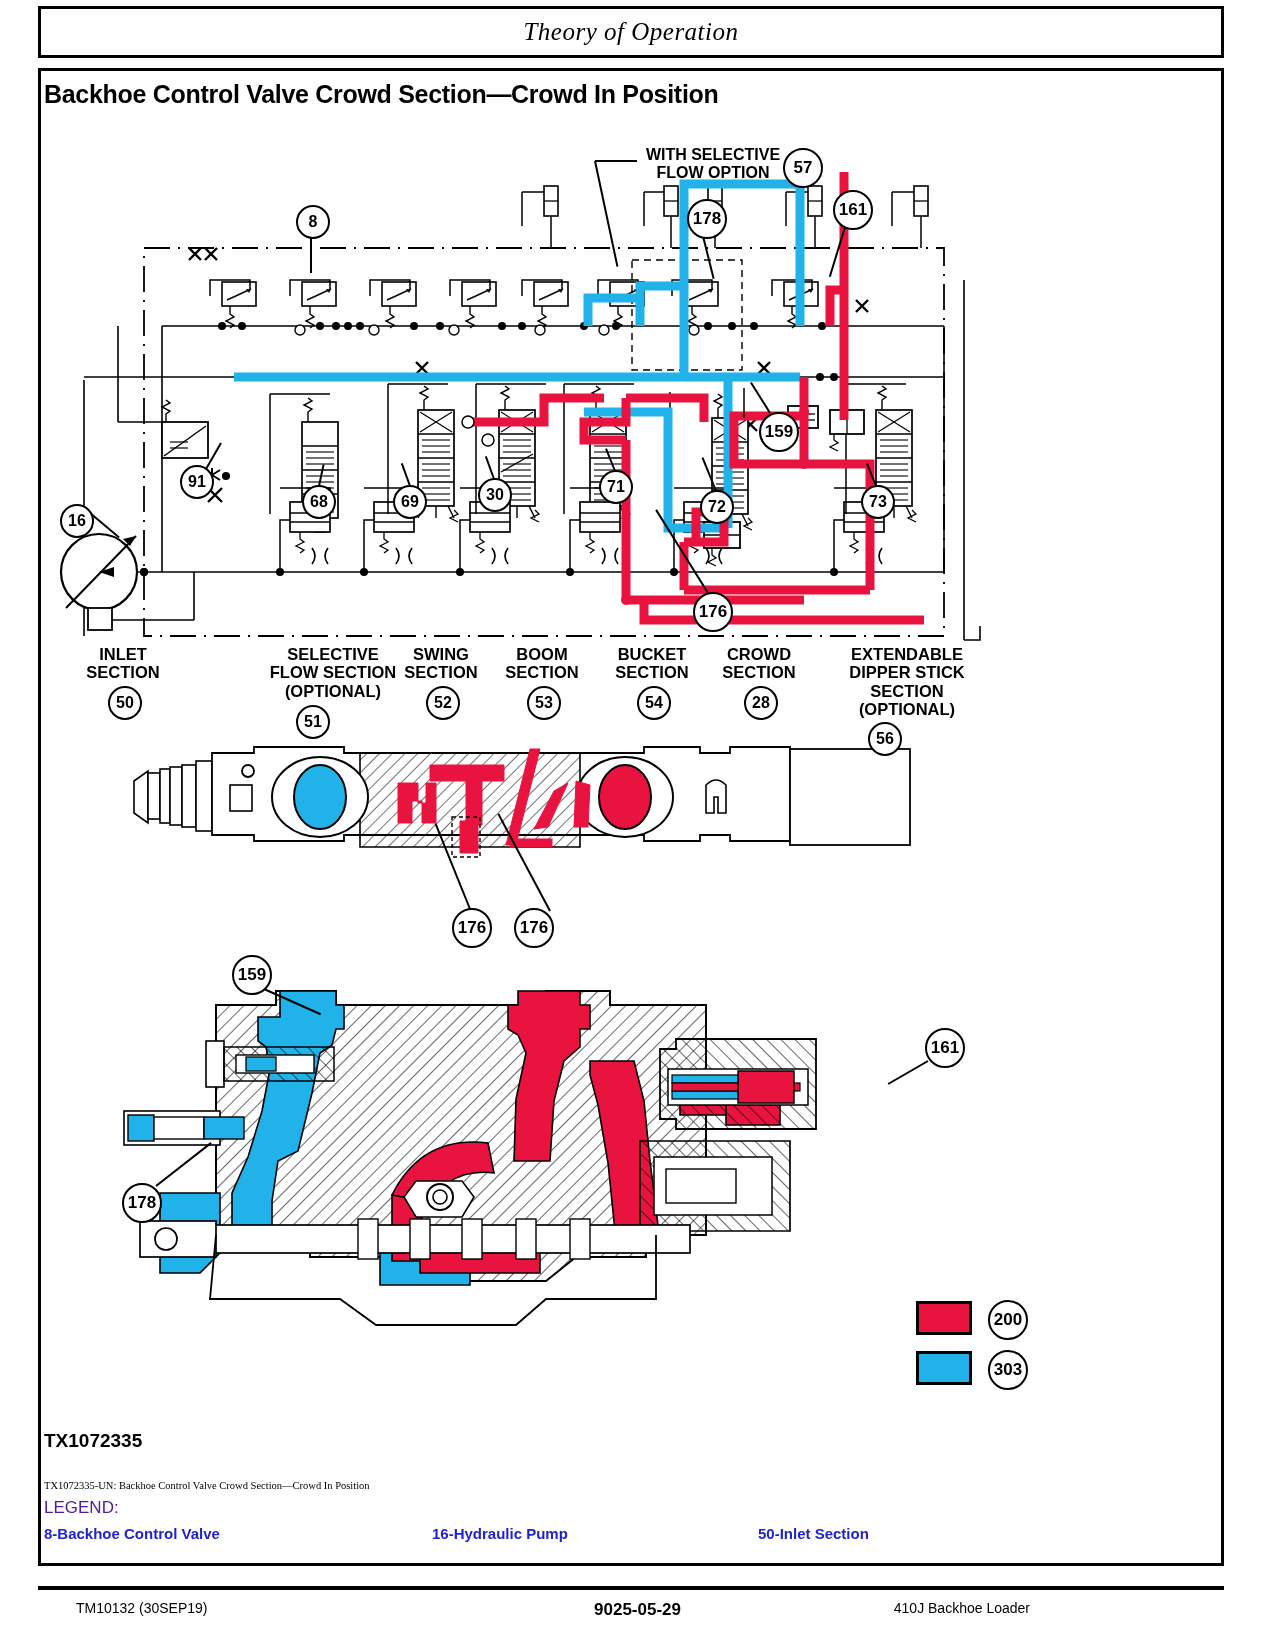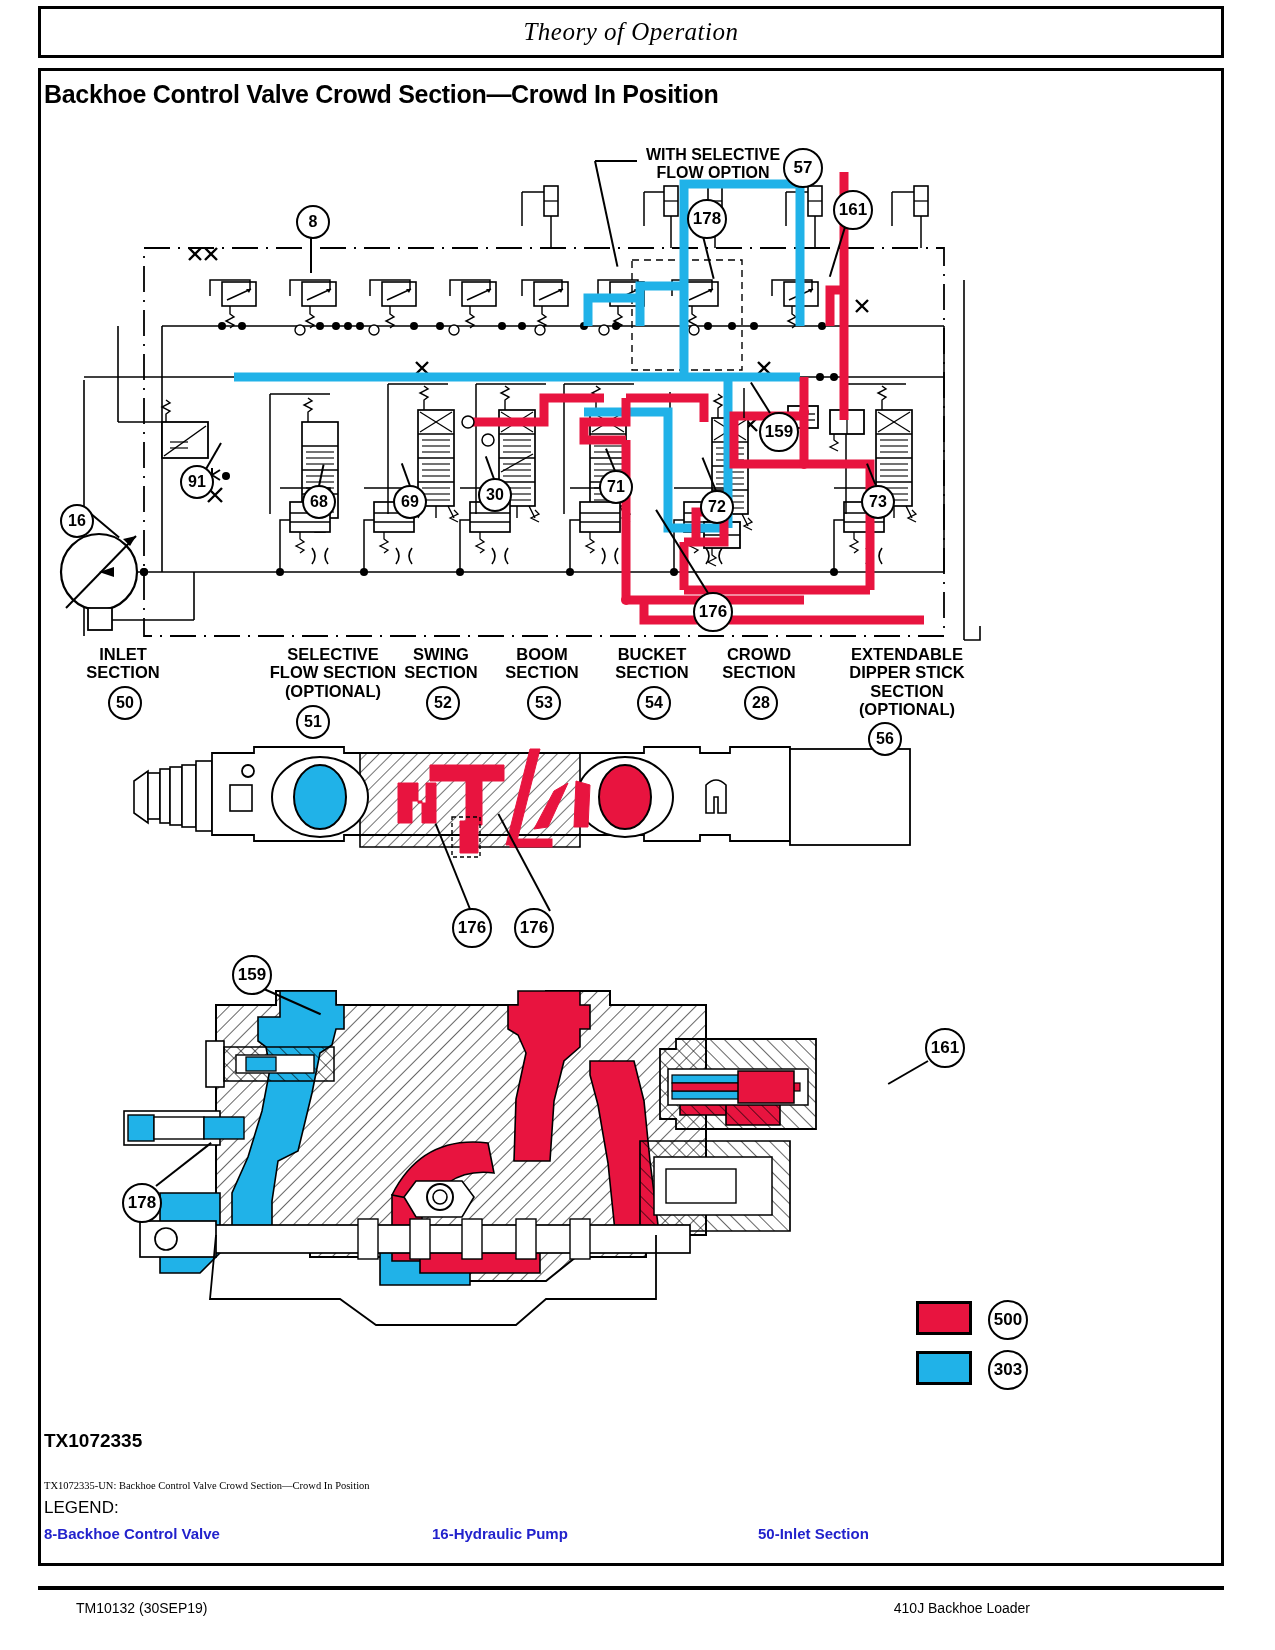--- a/index.html
+++ b/index.html
@@ -34,21 +34,21 @@
 
   
   #schem{position:absolute;left:44px;top:130px;width:1000px;height:520px;}
   #xs1{position:absolute;left:130px;top:735px;width:790px;height:130px;}
   #xs2{position:absolute;left:120px;top:945px;width:820px;height:390px;}
 
   .legend-sw{position:absolute;width:56px;height:34px;border:3px solid #000;box-sizing:border-box;}
 
   .bot-cap{position:absolute;left:44px;top:1430px;font-size:19px;font-weight:bold;}
   .un-cap{position:absolute;left:44px;top:1480px;font-size:10.5px;font-family:"Liberation Serif",serif;}
-  .legend-h{position:absolute;left:44px;top:1498px;font-size:17px;color:#000000;}
+  .legend-h{position:absolute;left:44px;top:1498px;font-size:17px;color:#4c1d95;}
   .leg-item{position:absolute;top:1525px;font-size:15px;font-weight:bold;color:#2222cc;}
 </style>
 </head>
 <body>
 
 <div id="page">
 
   <div class="hdr-box">
     <div class="hdr-title">Theory of Operation</div>
   </div>
@@ -619,28 +619,29 @@
   <div class="cal m" style="left:232px;top:955px;">159</div>
   <div class="lead" style="left:264px;top:988px;width:62px;transform:rotate(24deg);"></div>
 
   <div class="cal m" style="left:925px;top:1028px;">161</div>
   <div class="lead" style="left:928px;top:1060px;width:46px;transform:rotate(150deg);"></div>
 
   <div class="cal m" style="left:122px;top:1183px;">178</div>
   <div class="lead" style="left:156px;top:1185px;width:70px;transform:rotate(-38deg);"></div>
 
   <div class="legend-sw" id="sw0" style="left: 916px; top: 1301px; background: rgb(232, 20, 63);"></div>
-  <div class="cal m" style="left:988px;top:1300px;">500</div>
+  <div class="cal m" style="left:988px;top:1300px;">200</div>
   <div class="legend-sw" id="sw1" style="left: 916px; top: 1351px; background: rgb(32, 178, 232);"></div>
   <div class="cal m" style="left:988px;top:1350px;">303</div>
 
   <div class="bot-cap">TX1072335</div>
   <div class="un-cap">TX1072335-UN: Backhoe Control Valve Crowd Section—Crowd In Position</div>
   <div class="legend-h">LEGEND:</div>
   <div class="leg-item" style="left:44px;">8-Backhoe Control Valve</div>
   <div class="leg-item" style="left:432px;">16-Hydraulic Pump</div>
   <div class="leg-item" style="left:758px;">50-Inlet Section</div>
 
   <div class="footer-rule"></div>
   <div class="ft ft-l">TM10132 (30SEP19)</div>
+  <div class="ft ft-c">9025-05-29</div>
   <div class="ft ft-r">410J Backhoe Loader</div>
 
 </div>
 
 </body></html>

